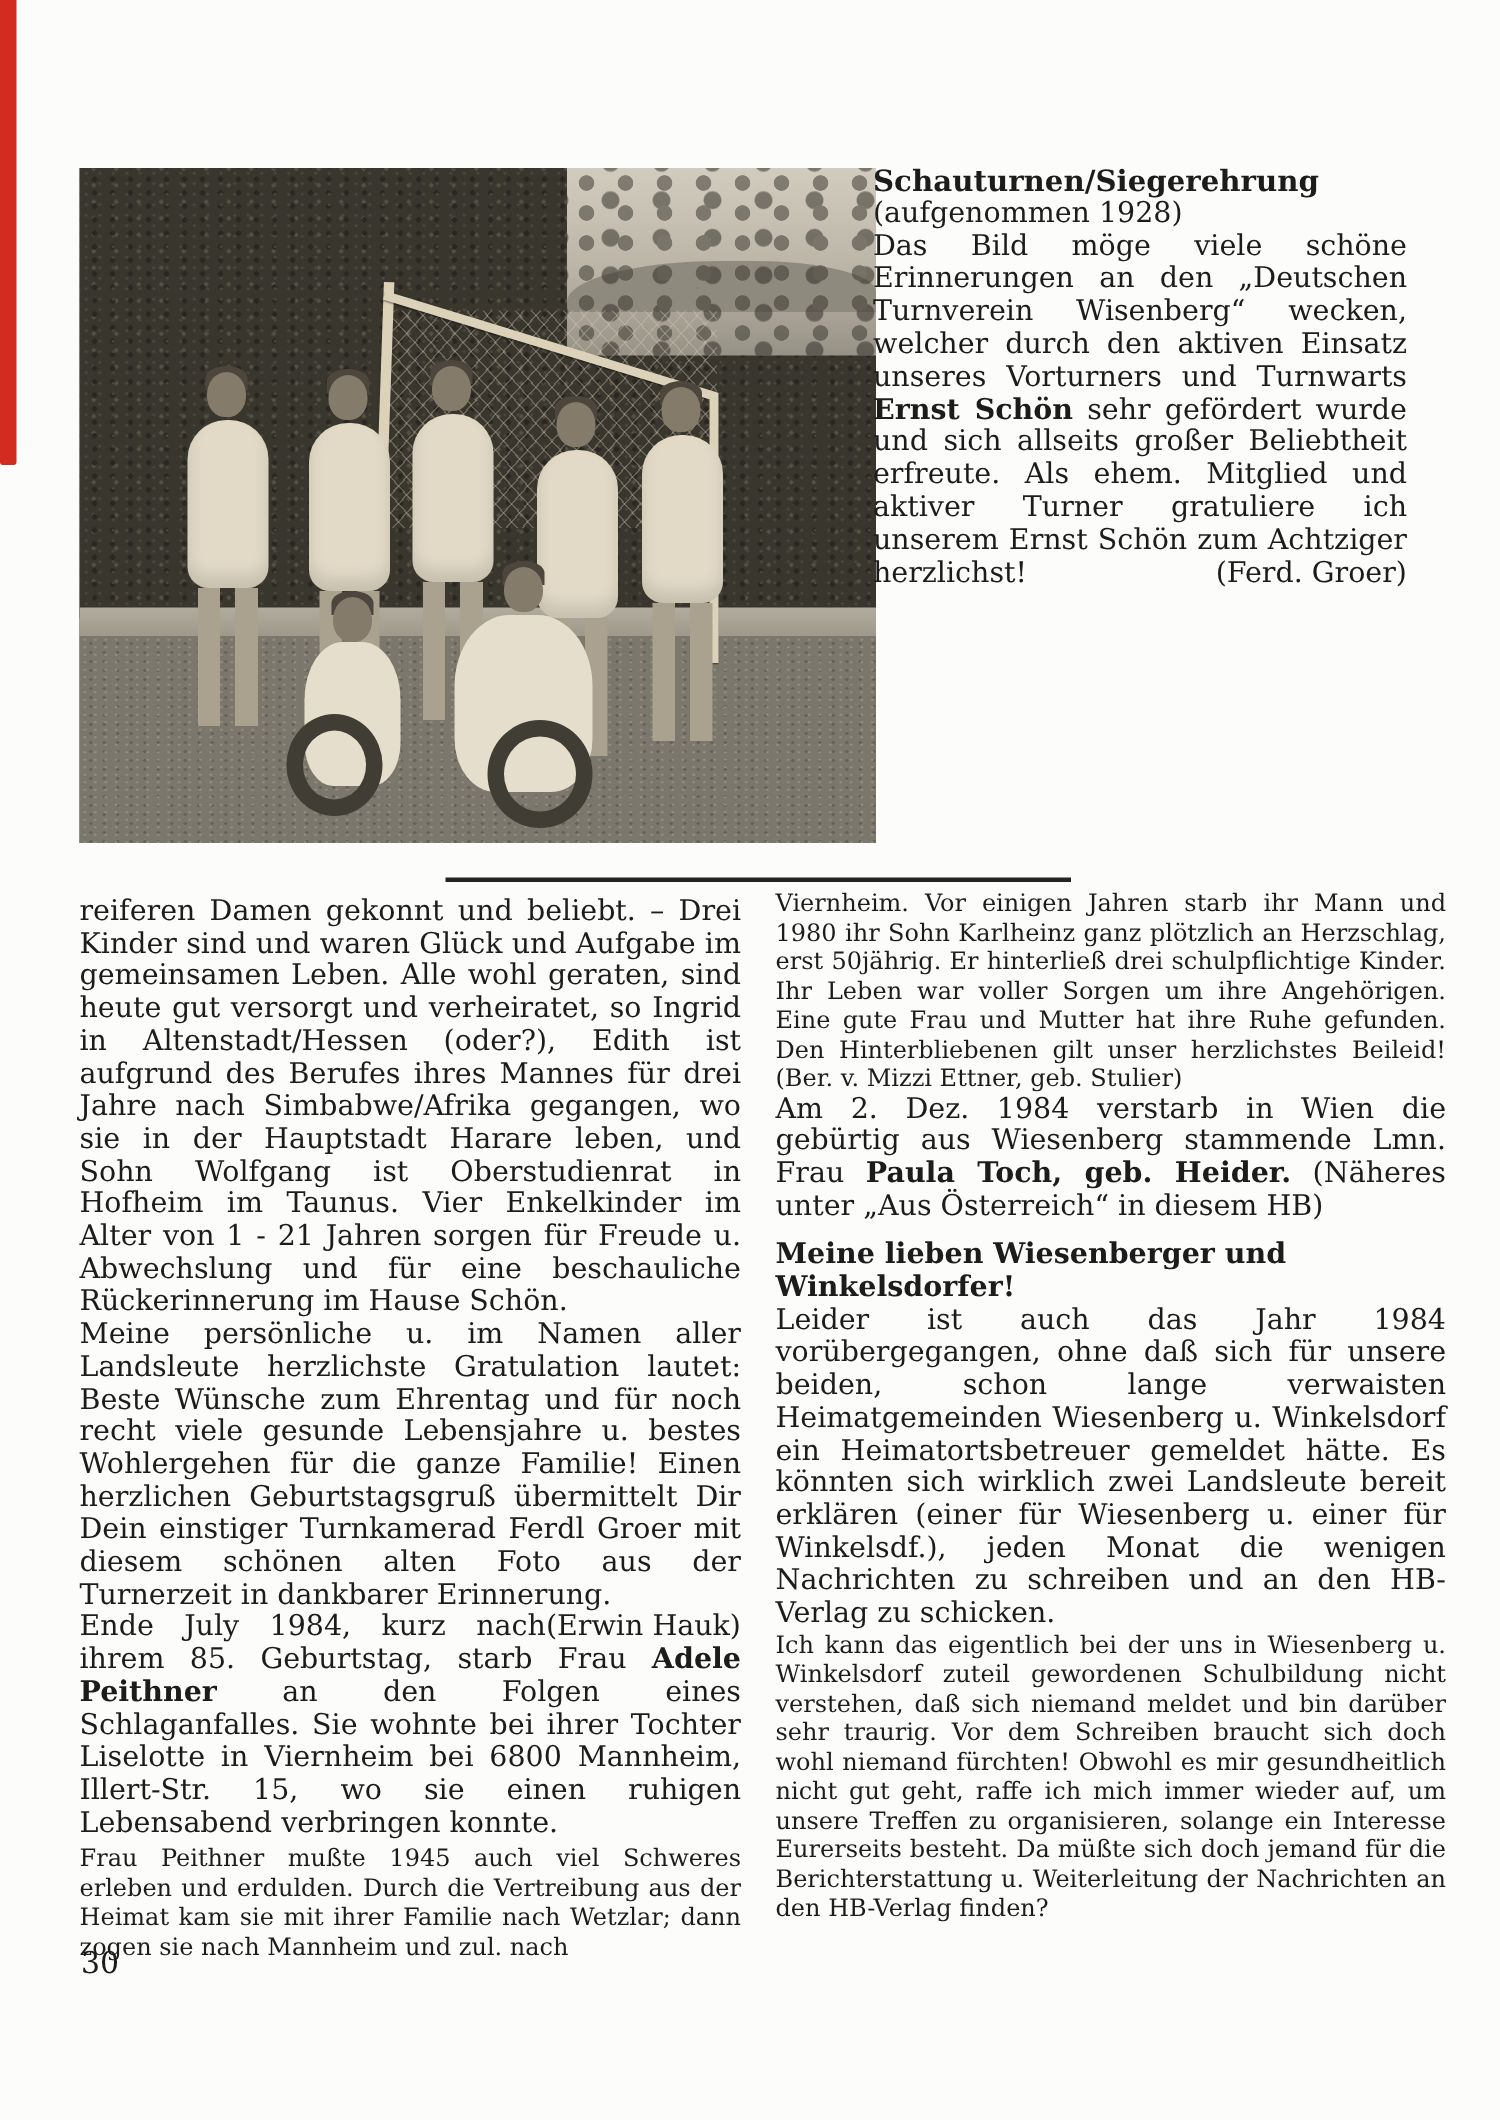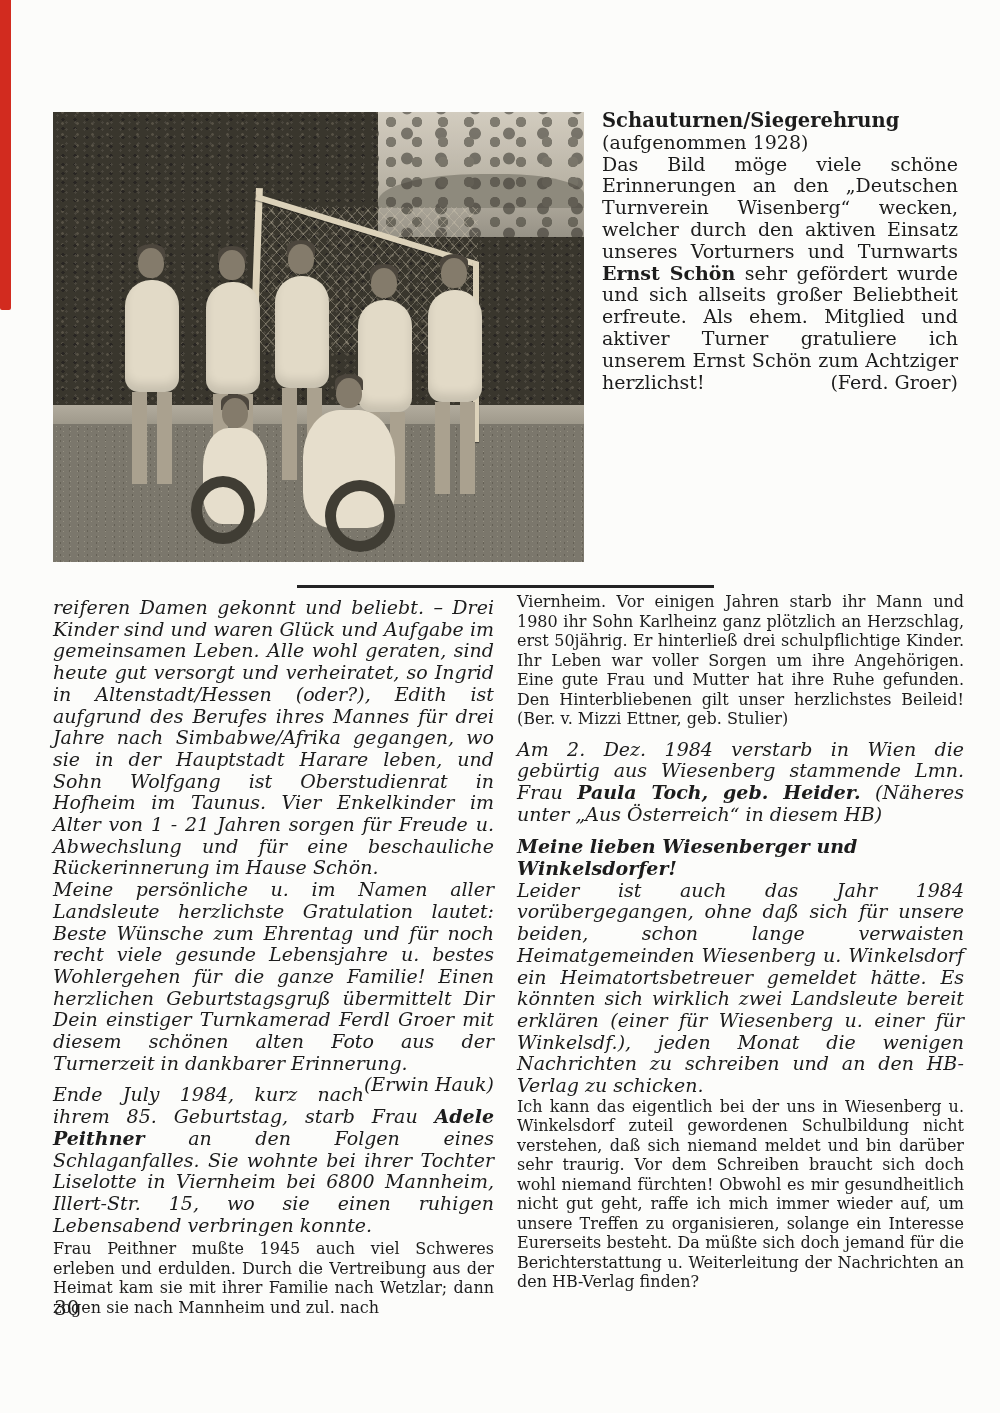--- a/index.html
+++ b/index.html
@@ -55,37 +55,37 @@
   .fig{position:absolute;}
   .fig .head{position:absolute; width:26px; height:30px; border-radius:50% 50% 46% 46%; background:#7e7668;}
   .fig .hair{position:absolute; width:28px; height:16px; border-radius:50% 50% 0 0; background:#47423a;}
   .fig .torso{position:absolute; width:54px; height:112px; border-radius:26px 26px 14px 14px; background:#d9d5c7; box-shadow:inset 0 -8px 10px rgba(0,0,0,.12);}
   .fig .legs{position:absolute; width:40px; height:92px;
     background:linear-gradient(90deg,#a39c8d 0 15px,transparent 15px 25px,#a39c8d 25px 40px);}
   .seated{position:absolute; border-radius:40% 40% 30% 30%; background:#ddd9cc;}
   .wreath{position:absolute; border-radius:50%; border:11px solid #3b3931; background:transparent;}
 
   
-  .caption{position:absolute; left:602px; top:110px; width:356px; text-align:justify; font-size:19px; line-height:21.8px;}
+  .caption{position:absolute; left:582px; top:110px; width:356px; text-align:justify; font-size:19px; line-height:21.8px;}
   .caption .cap-title{font-weight:bold; font-size:19.5px;}
   .cap-credit{float:right;}
 
   
   .divider{position:absolute; left:297px; top:585px; width:417px; height:3px; background:#242424;}
 
   
   .col{position:absolute; text-align:justify;}
   .col-left{left:53px; top:597px; width:441px;}
   .col-right{left:517px; top:592px; width:447px;}
-  .t-lg{font-size:19px; line-height:21.7px;font-style:italic;}
+  .t-lg{font-size:19px; line-height:21.7px;}
   .t-sm{font-size:16px; line-height:19.5px;}
   .para{margin:0;}
-  .mt-sm{margin-top:10px;}
+  .mt-sm{margin-top:0;}
   .bold{font-weight:bold;}
-  .col-heading{font-weight:bold; font-size:19px; line-height:21.7px; text-align:left; margin-top:11px;font-style:italic;}
+  .col-heading{font-weight:bold; font-size:19px; line-height:21.7px; text-align:left; margin-top:11px;}
   .credit-right{float:right;}
 
   .page-number{position:absolute; left:54px; top:1296px; font-size:20px;}
 </style>
 </head>
 <body>
 
 <div class="page">
 
   <div class="ribbon" style="background: rgb(210, 43, 31);"></div>

